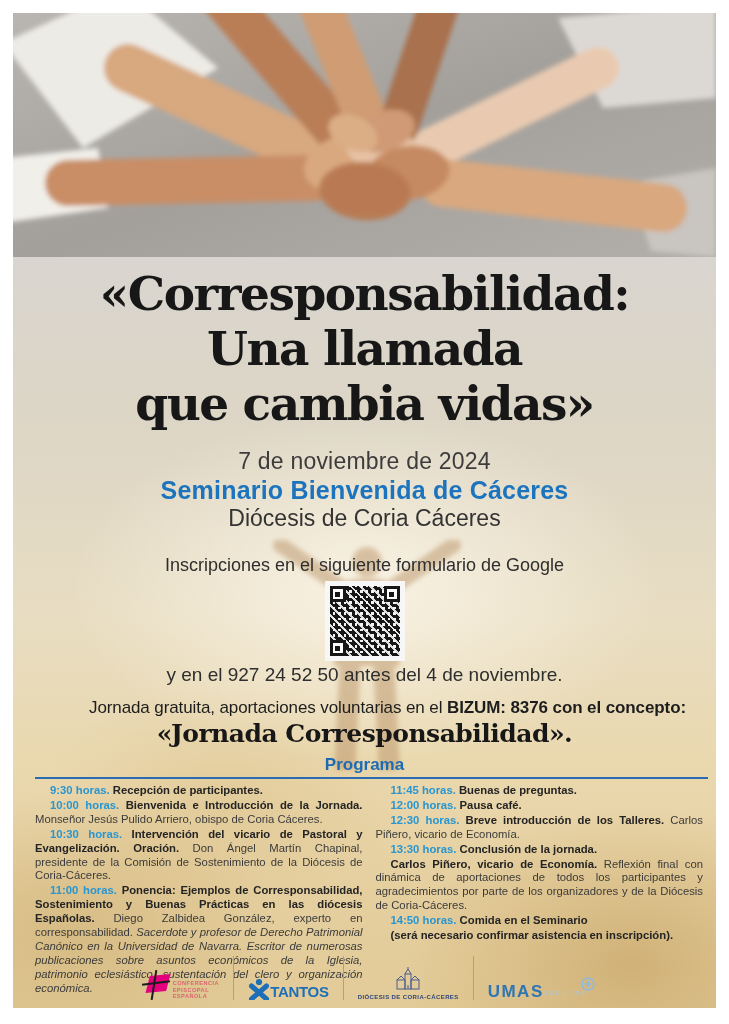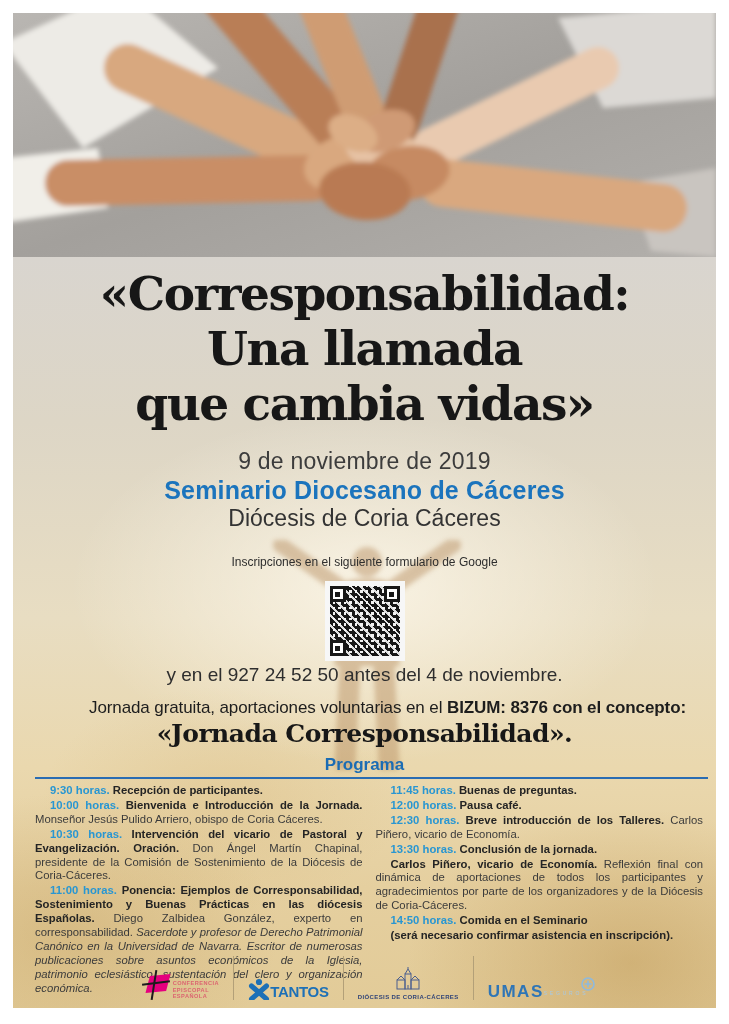--- a/index.html
+++ b/index.html
@@ -22,21 +22,21 @@
   }
   .silhouette{position:absolute;top:283px;left:50%;width:240px;height:230px;margin-left:-118px;
     opacity:.5;filter:blur(2.5px);z-index:0;}
   .cline{position:absolute;left:0;right:0;text-align:center;z-index:1;}
   .title{position:absolute;top:9px;left:0;right:0;text-align:center;z-index:1;
     font-family:"DejaVu Serif",serif;font-weight:700;font-size:47px;line-height:55px;
     letter-spacing:-1.5px;color:#171717;}
   .date{top:191px;font-size:23px;color:#3c3c3c;letter-spacing:.2px;}
   .venue{top:219px;font-size:25px;font-weight:700;color:#1b74bd;letter-spacing:.2px;}
   .diocese{top:248px;font-size:23px;color:#333333;}
-  .inscription{top:298px;font-size:12px;color:#2e2e2e;}
+  .inscription{top:298px;font-size:18px;color:#2e2e2e;}
   .qr{position:absolute;top:324px;left:50%;width:80px;height:80px;margin-left:-40px;
     background:#f7f7f7;z-index:1;box-sizing:border-box;padding:5px;}
   .qr-noise{position:relative;width:70px;height:70px;
     background:
       repeating-linear-gradient(45deg, rgba(246,246,246,.9) 0 2px, rgba(246,246,246,0) 2px 7px),
       repeating-linear-gradient(90deg,#171717 0 2.7px,rgba(0,0,0,0) 2.7px 5.5px),
       repeating-linear-gradient(0deg,#171717 0 2.7px,#f2f2f2 2.7px 5.5px);}
   .qr-f{position:absolute;width:10px;height:10px;border:3px solid #171717;background:#fff;}
   .qr-f::after{content:"";position:absolute;left:2.5px;top:2.5px;width:5px;height:5px;background:#171717;}
   .qr-f.tl{left:0;top:0;} .qr-f.tr{right:0;top:0;} .qr-f.bl{left:0;bottom:0;}
@@ -136,22 +136,22 @@
         </g>
       </svg>
     </div>
 
     <div class="title">
       <div>«Corresponsabilidad:</div>
       <div>Una llamada</div>
       <div>que cambia vidas»</div>
     </div>
 
-    <div class="cline date">9 de noviembre de 2019</div>
-    <div class="cline venue">Seminario Diocesano de Cáceres</div>
+    <div class="cline date">7 de noviembre de 2024</div>
+    <div class="cline venue">Seminario Bienvenida de Cáceres</div>
     <div class="cline diocese">Diócesis de Coria Cáceres</div>
 
     <div class="cline inscription">Inscripciones en el siguiente formulario de Google</div>
 
     <div class="qr">
       <div class="qr-noise">
         <div class="qr-f tl"></div>
         <div class="qr-f tr"></div>
         <div class="qr-f bl"></div>
       </div>

